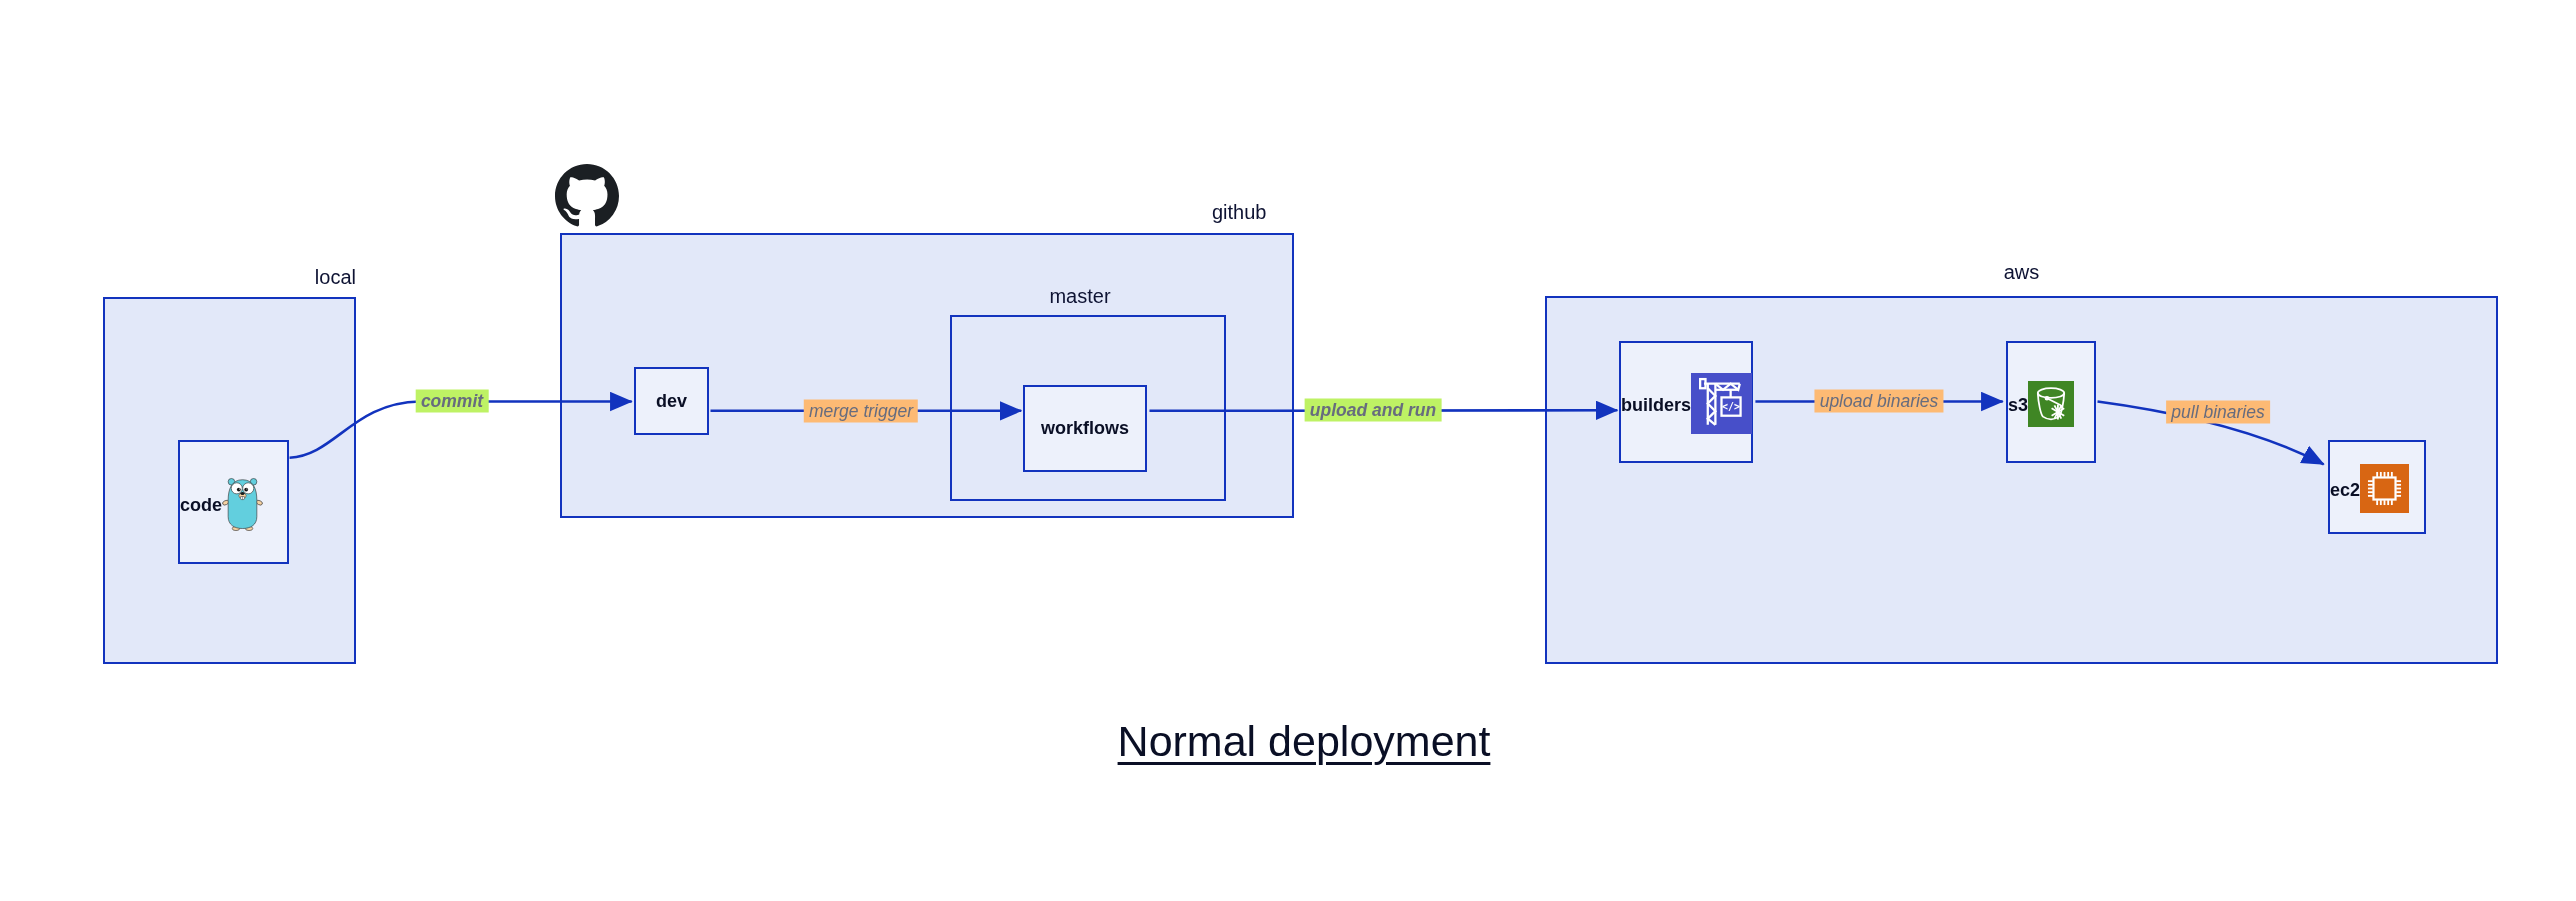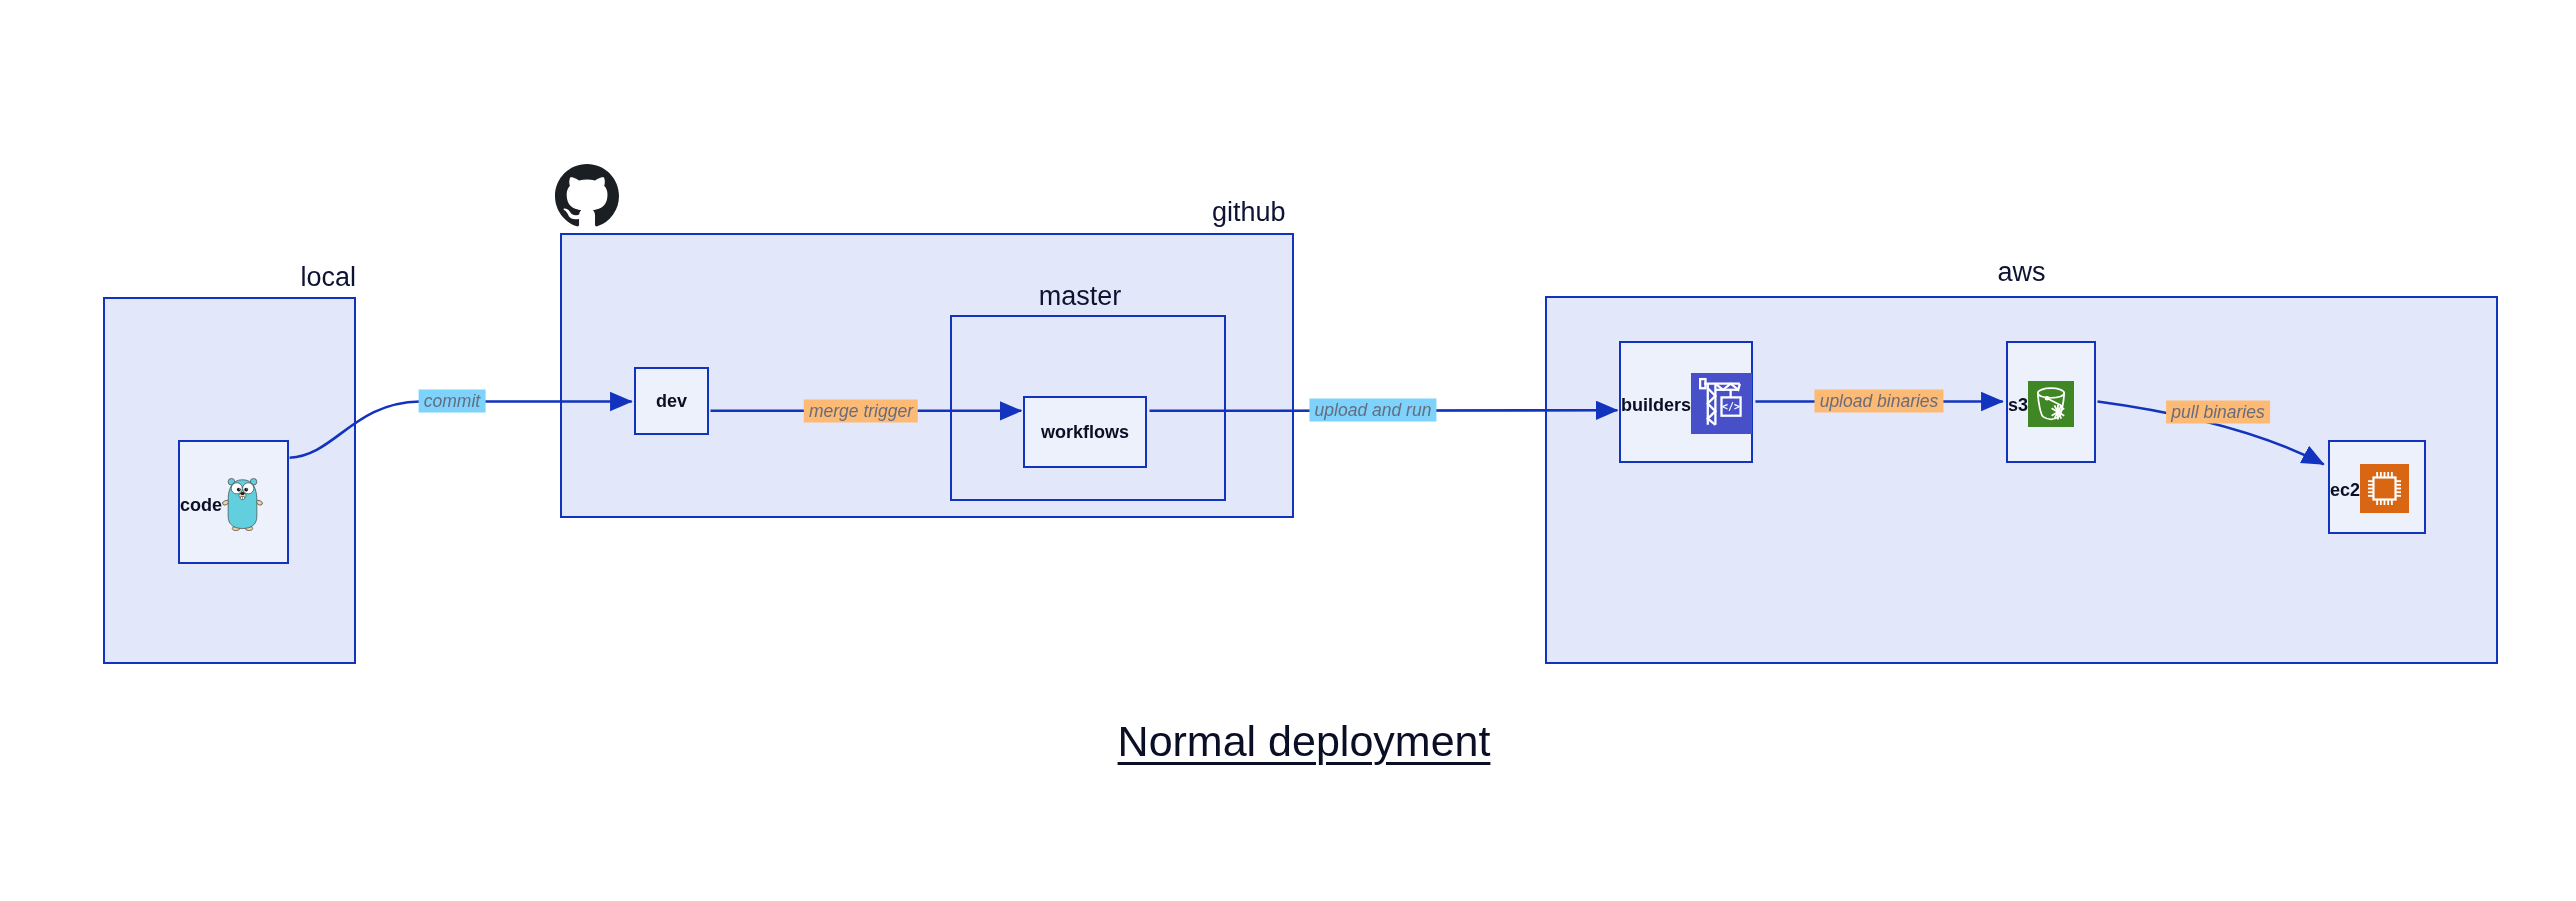--- a/index.html
+++ b/index.html
@@ -10,21 +10,21 @@
   }
   .canvas{position:absolute;inset:0;}
   .container{
     position:absolute;
     background:#e2e8f9;
     border:2.1px solid #1233be;
     box-sizing:border-box;
   }
   .group-label{
     position:absolute;
-    font-size:27px;line-height:30px;
+    font-size:20px;line-height:30px;
     color:#0e1333;
     white-space:nowrap;
   }
   .node{
     position:absolute;
     background:#edf1fb;
     border:2.1px solid #1233be;
     box-sizing:border-box;
     display:flex;align-items:center;
   }
@@ -35,21 +35,21 @@
   }
   .node.center .node-label{margin-top:0;}
   .node-icon{margin-top:5.2px;}
   svg.edge-layer{position:absolute;left:0;top:0;pointer-events:none;}
   .edge-label{
     position:absolute;
     transform:translate(-50%,-50%);
     font-size:17.5px;font-style:italic;color:#676c7e;
     padding:1px 5.2px;white-space:nowrap;
   }
-  .bg-white{background:#7dd3fc;}
+  .bg-white{background:#bef264;font-weight:bold;}
   .bg-group{background:#fdba74;}
   .diagram-title{
     position:absolute;
     transform:translateX(-50%);
     font-size:43px;color:#0a0f25;
     text-decoration:underline;
     text-decoration-thickness:3.1px;
     text-underline-offset:6.2px;
     white-space:nowrap;
   }
@@ -121,21 +121,21 @@
         <path d="M45.5 49 h9 v5 a2.5 2.5 0 0 1 -2.5 2.5 h-4 a2.5 2.5 0 0 1 -2.5 -2.5 Z" fill="#ffffff" stroke="#3a3a3a" stroke-width="1.4"></path>
         <line x1="50" y1="49" x2="50" y2="56" stroke="#3a3a3a" stroke-width="1.2"></line>
       </svg>
     </div>
   </div>
 
   <div class="node center" style="left:634px;top:367px;width:75px;height:68px;">
     <div class="node-label">dev</div>
   </div>
 
-  <div class="node center" style="left:1023px;top:385px;width:124px;height:72px;margin-top:11px;">
+  <div class="node center" style="left:1023px;top:385px;width:124px;height:87px;">
     <div class="node-label">workflows</div>
   </div>
 
   <div class="node" style="left:1619px;top:341px;width:134px;height:122px;">
     <div class="node-label">builders</div>
     <div class="node-icon">
       <svg viewBox="0 0 80 80" width="61" height="61" aria-hidden="true">
         <rect x="0" y="0" width="80" height="80" fill="#474fc9"></rect>
         <g stroke="#ffffff" stroke-width="3" fill="none">
           <rect x="12" y="8" width="7" height="12"></rect>

